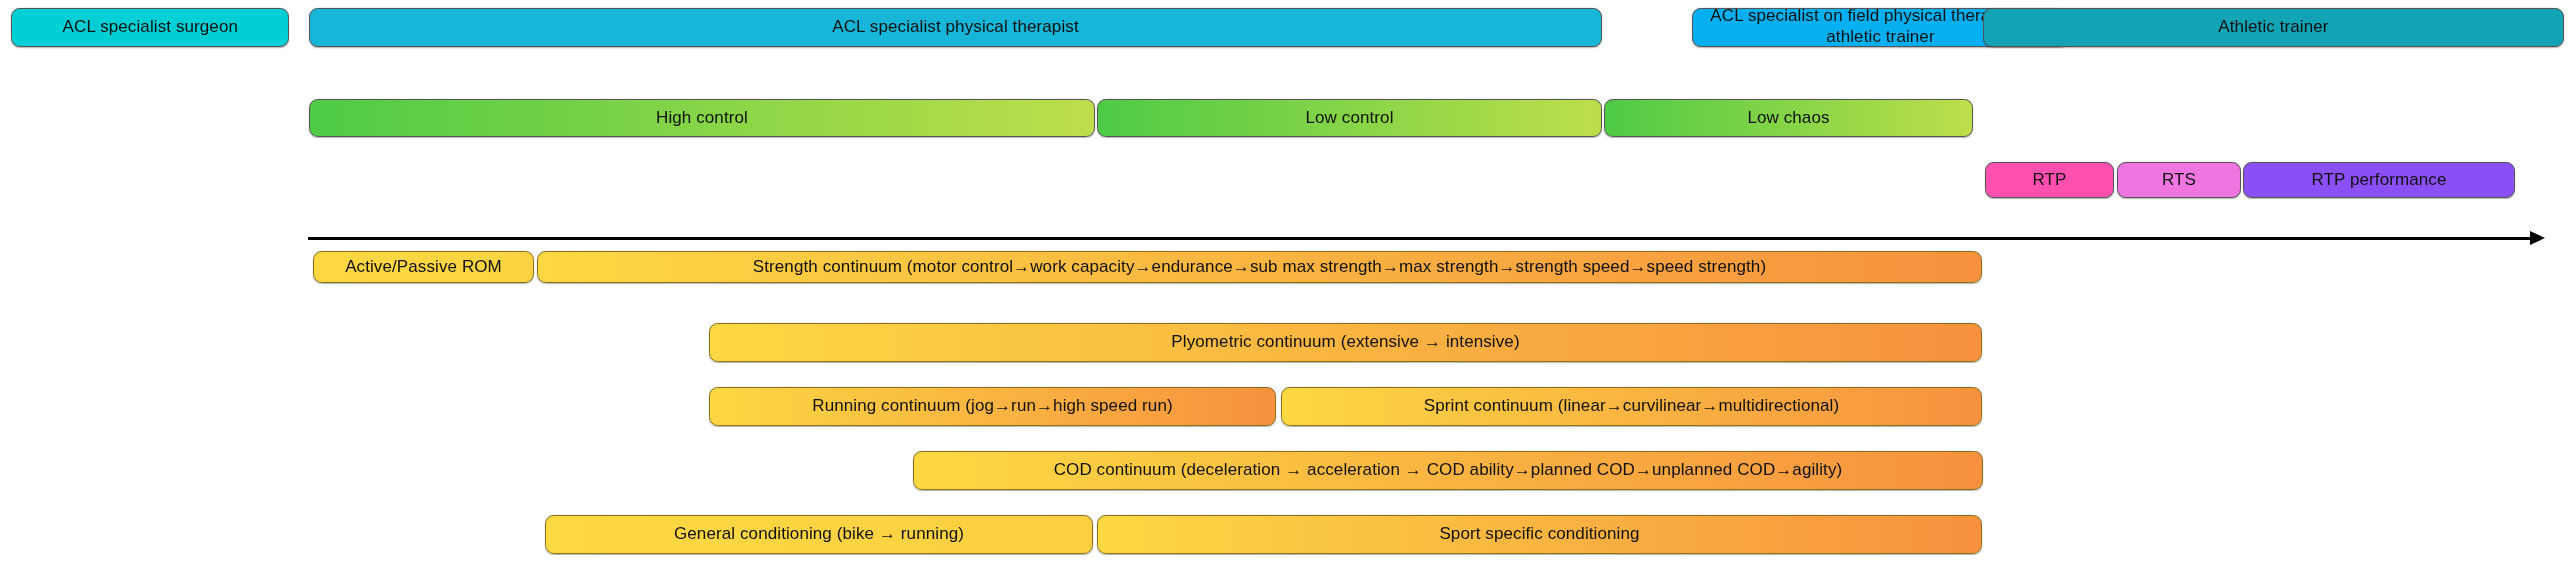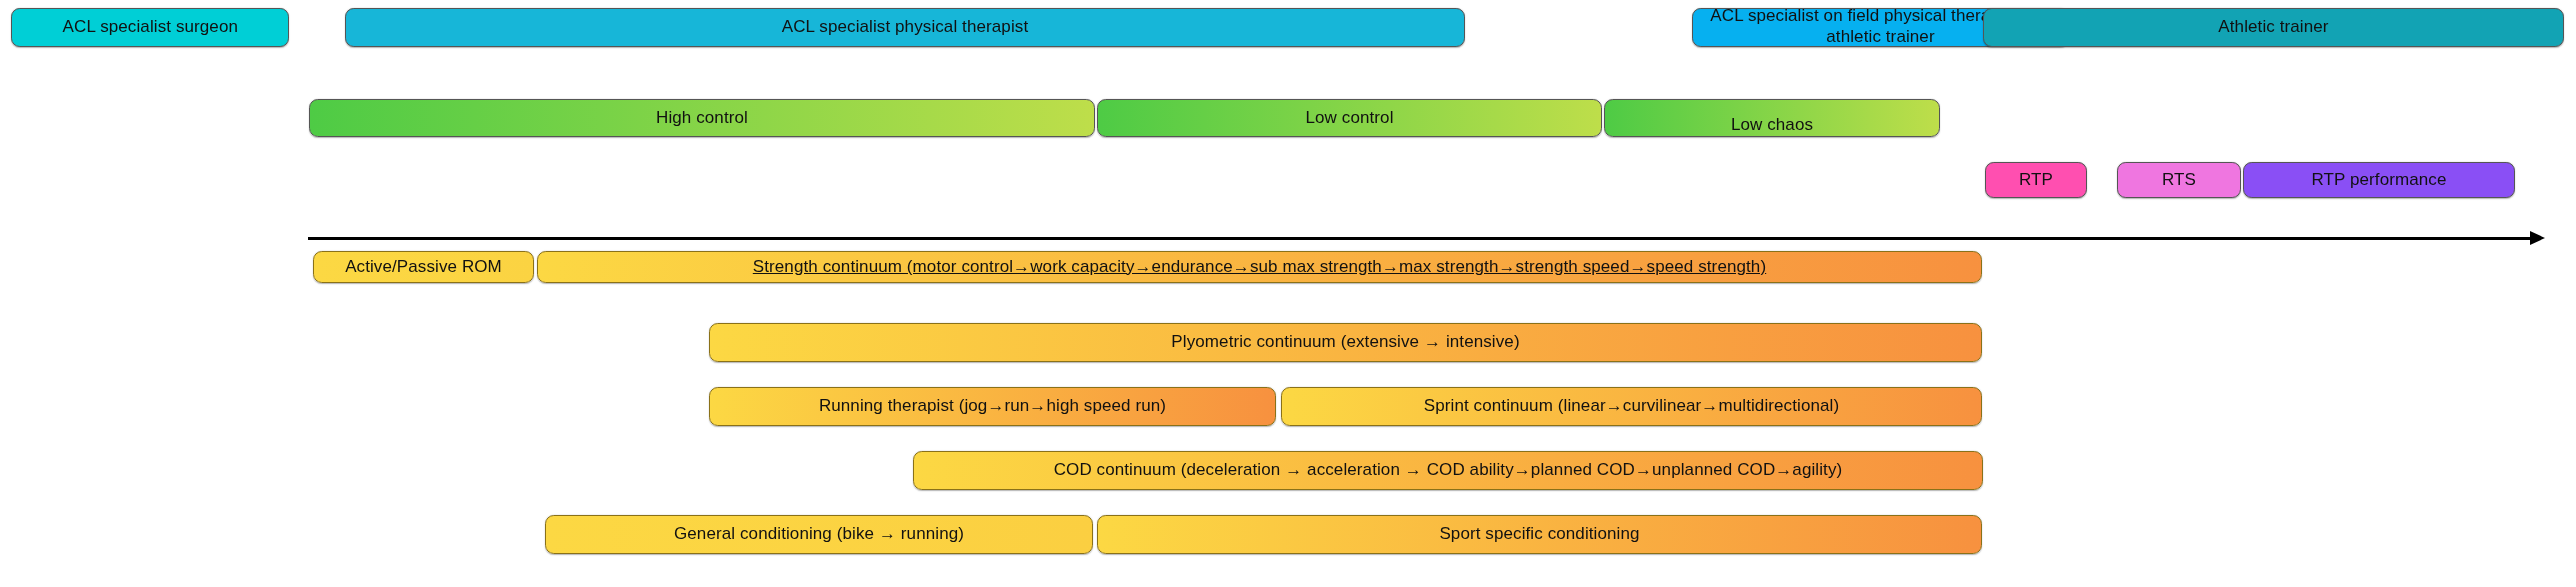--- a/index.html
+++ b/index.html
@@ -89,76 +89,76 @@
 </style>
 </head>
 <body>
 
 <div id="canvas">
 
   <div class="bar r1" style="left:11.3px; width:278px; background:#00cfd6;">
     <span>ACL specialist surgeon</span>
   </div>
 
-  <div class="bar r1" style="left:309px; width:1120px; background:#17b6d8;margin-left:36px;">
+  <div class="bar r1" style="left:309px; width:1293px; background:#17b6d8;">
     <span>ACL specialist physical therapist</span>
   </div>
 
   <div class="bar r1 wrap" style="left:1692px; width:377px; background:#06b0f0;">
     <span>ACL specialist on field physical therapist and athletic trainer</span>
   </div>
 
   <div class="bar r1" style="left:1983px; width:581px; background:#12a3b4;">
     <span>Athletic trainer</span>
   </div>
 
   <div class="bar r2" style="left:309px; width:786px; background:linear-gradient(to right,#4ecb45 0%,#bede4a 100%);">
     <span>High control</span>
   </div>
 
   <div class="bar r2" style="left:1097px; width:505px; background:linear-gradient(to right,#4ecb45 0%,#bede4a 100%);">
     <span>Low control</span>
   </div>
 
-  <div class="bar r2" style="left:1604px; width:336px; background:linear-gradient(to right,#4ecb45 0%,#bede4a 100%);align-items:flex-end;">
+  <div class="bar r2" style="left:1604px; width:369px; background:linear-gradient(to right,#4ecb45 0%,#bede4a 100%);">
     <span>Low chaos</span>
   </div>
 
 
-  <div class="bar r3" style="left:1985px; width:102px; background:#ff4fb0;">
+  <div class="bar r3" style="left:1985px; width:129px; background:#ff4fb0;">
     <span>RTP</span>
   </div>
 
   <div class="bar r3" style="left:2117px; width:124px; background:#ef76e0;align-items:center;">
     <span>RTS</span>
   </div>
 
   <div class="bar r3" style="left:2243px; width:272px; background:#8a4ff5;">
     <span>RTP performance</span>
   </div>
 
   <div id="timeline">
     <div class="line"></div>
     <div class="head"></div>
   </div>
 
   <div class="bar yel rowA" style="left:313px; width:221px; background:linear-gradient(to right,#fcd843 0%,#fbd342 100%);">
     <span>Active/Passive ROM</span>
   </div>
 
-  <div class="bar yel rowA" style="left:537px; width:1445px; background:linear-gradient(to right,#fcd843 0%,#f7913f 100%);text-decoration:underline;">
+  <div class="bar yel rowA" style="left:537px; width:1445px; background:linear-gradient(to right,#fcd843 0%,#f7913f 100%);">
     <span>Strength continuum (motor control→work capacity→endurance→sub max strength→max strength→strength speed→speed strength)</span>
   </div>
 
   <div class="bar yel rowB" style="left:709px; width:1273px; background:linear-gradient(to right,#fcd843 0%,#f7913f 100%);">
     <span>Plyometric continuum (extensive → intensive)</span>
   </div>
 
   <div class="bar yel rowC" style="left:709px; width:567px; background:linear-gradient(to right,#fcd843 0%,#f7913f 100%);">
-    <span>Running therapist (jog→run→high speed run)</span>
+    <span>Running continuum (jog→run→high speed run)</span>
   </div>
 
   <div class="bar yel rowC" style="left:1281px; width:701px; background:linear-gradient(to right,#fcd843 0%,#f7913f 100%);">
     <span>Sprint continuum (linear→curvilinear→multidirectional)</span>
   </div>
 
   <div class="bar yel rowD" style="left:913px; width:1070px; background:linear-gradient(to right,#fcd843 0%,#f7913f 100%);text-align:center;">
     <span>COD continuum (deceleration → acceleration → COD ability→planned COD→unplanned COD→agility)</span>
   </div>
 

